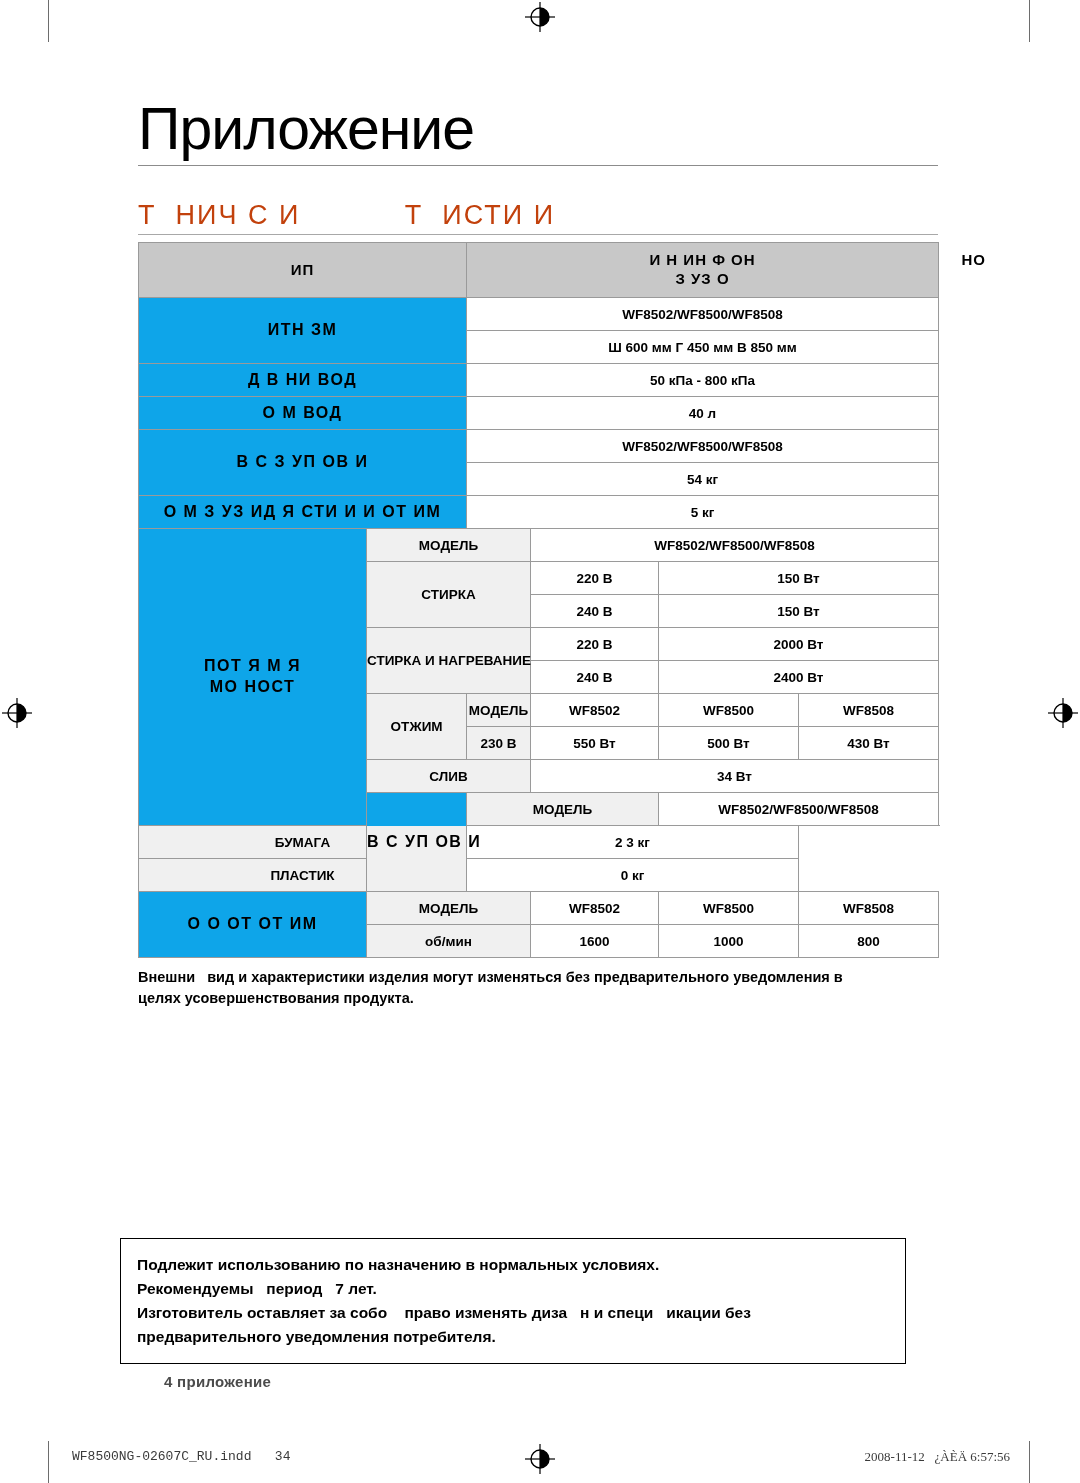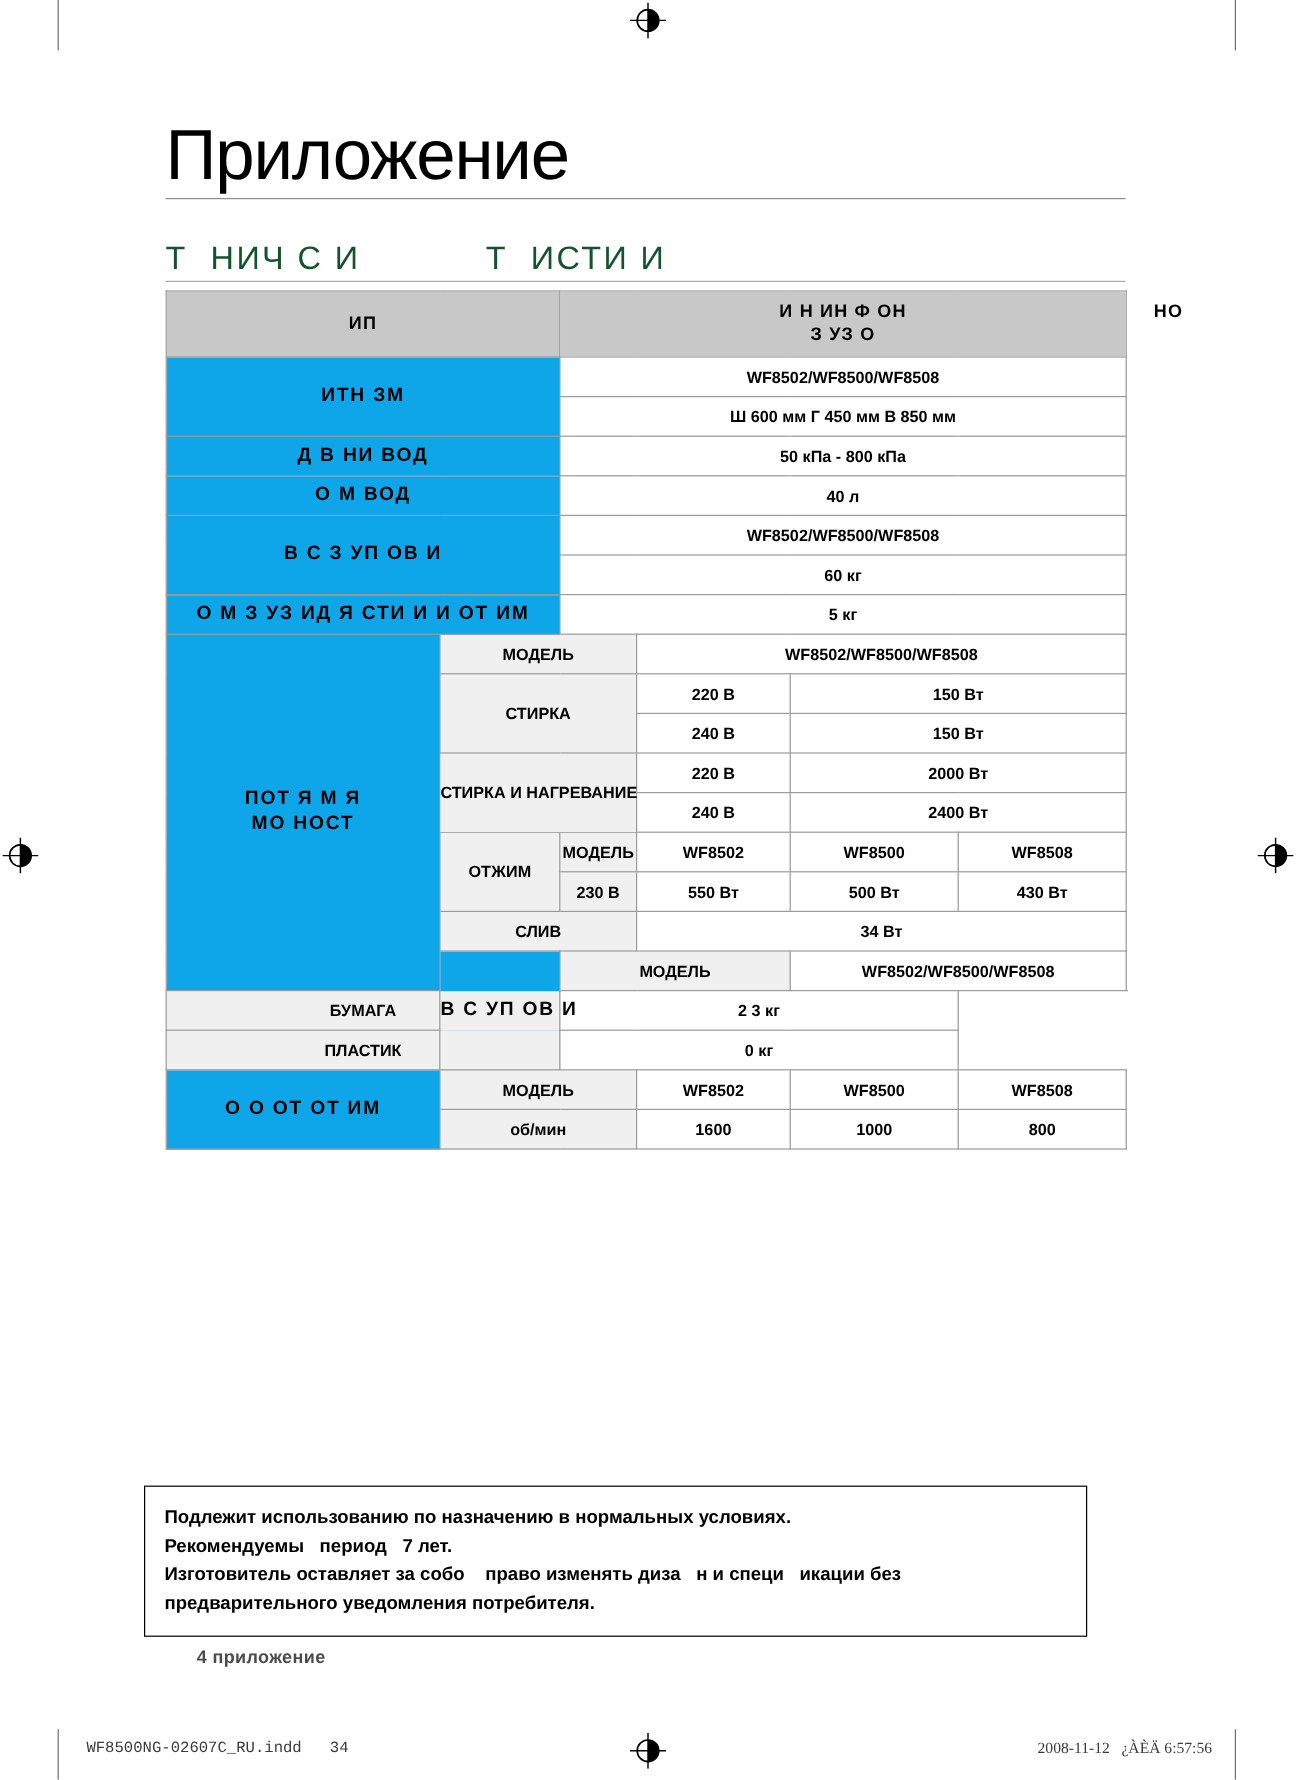--- a/index.html
+++ b/index.html
@@ -33,21 +33,21 @@
   }
   .title-rule{
     border:0;border-top:1px solid #8c8c8c;
     margin:0 0 34px 0;width:800px;
   }
 
   
   .section-heading{
     font-size:27px;
     font-weight:400;
-    color:#14532d;
+    color:#c2410c;
     letter-spacing:2px;
     white-space:pre;
     margin:0 0 3px 0;
     line-height:1.15;
   }
   .section-rule{
     border:0;border-top:1px solid #a8a8a8;
     margin:0 0 7px 0;width:800px;
   }
 
@@ -230,21 +230,21 @@
         <tr>
           <td class="lbl1" colspan="2">О        М ВОД</td>
           <td class="val" colspan="4" style="height:32px">40 л</td>
         </tr>
 
         <tr>
           <td class="lbl1" colspan="2" rowspan="2">В  С      З УП    ОВ  И</td>
           <td class="val" colspan="4" style="height:32px">WF8502/WF8500/WF8508</td>
         </tr>
         <tr>
-          <td class="val" colspan="4" style="height:32px">60 кг</td>
+          <td class="val" colspan="4" style="height:32px">54 кг</td>
         </tr>
 
         <tr>
           <td class="lbl1" colspan="2">О      М З      УЗ  ИД  Я СТИ    И И ОТ  ИМ</td>
           <td class="val" colspan="4" style="height:32px">5   кг</td>
         </tr>
 
         <tr>
           <td class="lbl1" rowspan="9">
             <div>ПОТ          Я  М  Я</div>
@@ -319,20 +319,22 @@
         <tr>
           <td class="lbl2" colspan="2" style="height:32px">об/мин</td>
           <td class="val">1600</td>
           <td class="val">1000</td>
           <td class="val">800</td>
         </tr>
 
       </tbody>
     </table>
 
+    <div class="table-note">Внешни   вид и характеристики изделия могут изменяться без предварительного уведомления в
+целях усовершенствования продукта.</div>
 
   </div>
 
   <div class="warranty-box">Подлежит использованию по назначению в нормальных условиях.
 Рекомендуемы   период   7 лет.
 Изготовитель оставляет за собо    право изменять диза   н и специ   икации без
 предварительного уведомления потребителя.</div>
 
   <div class="page-footer">4 приложение</div>
   <div class="print-footer-left">WF8500NG-02607C_RU.indd   34</div>

